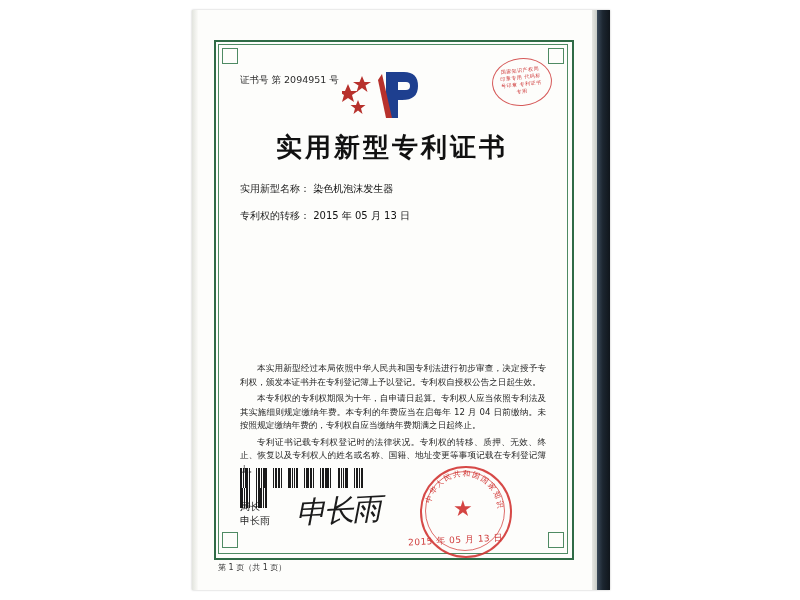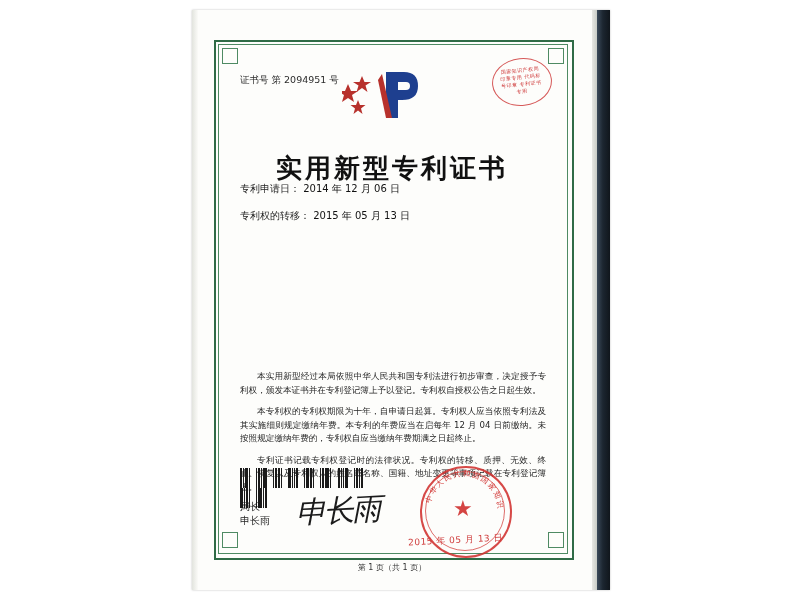--- a/index.html
+++ b/index.html
@@ -126,21 +126,20 @@
     position: absolute;
     left: 26px;
     top: 120px;
     width: 348px;
     text-align: center;
     font-size: 26px;
     font-weight: bold;
     letter-spacing: 3px;
     color: #111;
     font-family: "DejaVu Sans", sans-serif;
-    margin-top: 21px;
   }
   
   .fields {
     position: absolute;
     left: 48px;
     top: 172px;
     width: 310px;
   }
   .field-row {
     font-size: 10px;
@@ -162,21 +161,21 @@
     position: absolute;
     left: 48px;
     top: 352px;
     width: 306px;
     font-size: 8.6px;
     line-height: 13.5px;
     color: #262626;
     text-align: justify;
   }
   .body-text p {
-    margin: 8px 0 3px 0;
+    margin: 0 0 3px 0;
     text-indent: 17px;
   }
   
   .barcode {
     position: absolute;
     left: 48px;
     top: 458px;
     width: 126px;
     height: 20px;
   }
@@ -254,21 +253,21 @@
     color: #cf3c3c;
     transform: rotate(-3deg);
     letter-spacing: .5px;
   }
   
   .page-footer {
     position: absolute;
     left: 26px;
     top: 552px;
     width: 348px;
-    text-align: center;
+    text-align: left;
     font-size: 8px;
     color: #333;
   }
 </style>
 </head>
 <body>
 
 <div id="page">
 
   <div class="cert-page">
@@ -303,22 +302,22 @@
       <div class="ring"></div>
       <div class="seal-text">国家知识产权局 印章专用 代码标号印章 专利证书专用</div>
     </div>
 
     <div class="cert-no">证书号 第 2094951 号</div>
 
     <div class="main-title">实用新型专利证书</div>
 
     <div class="fields">
       <div class="field-row">
-        <span class="field-label">专利申请日：</span>
-        <span class="field-value">2014 年 12 月 06 日</span>
+        <span class="field-label">实用新型名称：</span>
+        <span class="field-value">染色机泡沫发生器</span>
       </div>
       <div class="field-row">
         <span class="field-label">专利权的转移：</span>
         <span class="field-value">2015 年 05 月 13 日</span>
       </div>
     </div>
 
     <div class="body-text">
       <p>本实用新型经过本局依照中华人民共和国专利法进行初步审查，决定授予专利权，颁发本证书并在专利登记簿上予以登记。专利权自授权公告之日起生效。</p>
       <p>本专利权的专利权期限为十年，自申请日起算。专利权人应当依照专利法及其实施细则规定缴纳年费。本专利的年费应当在启每年 12 月 04 日前缴纳。未按照规定缴纳年费的，专利权自应当缴纳年费期满之日起终止。</p>

